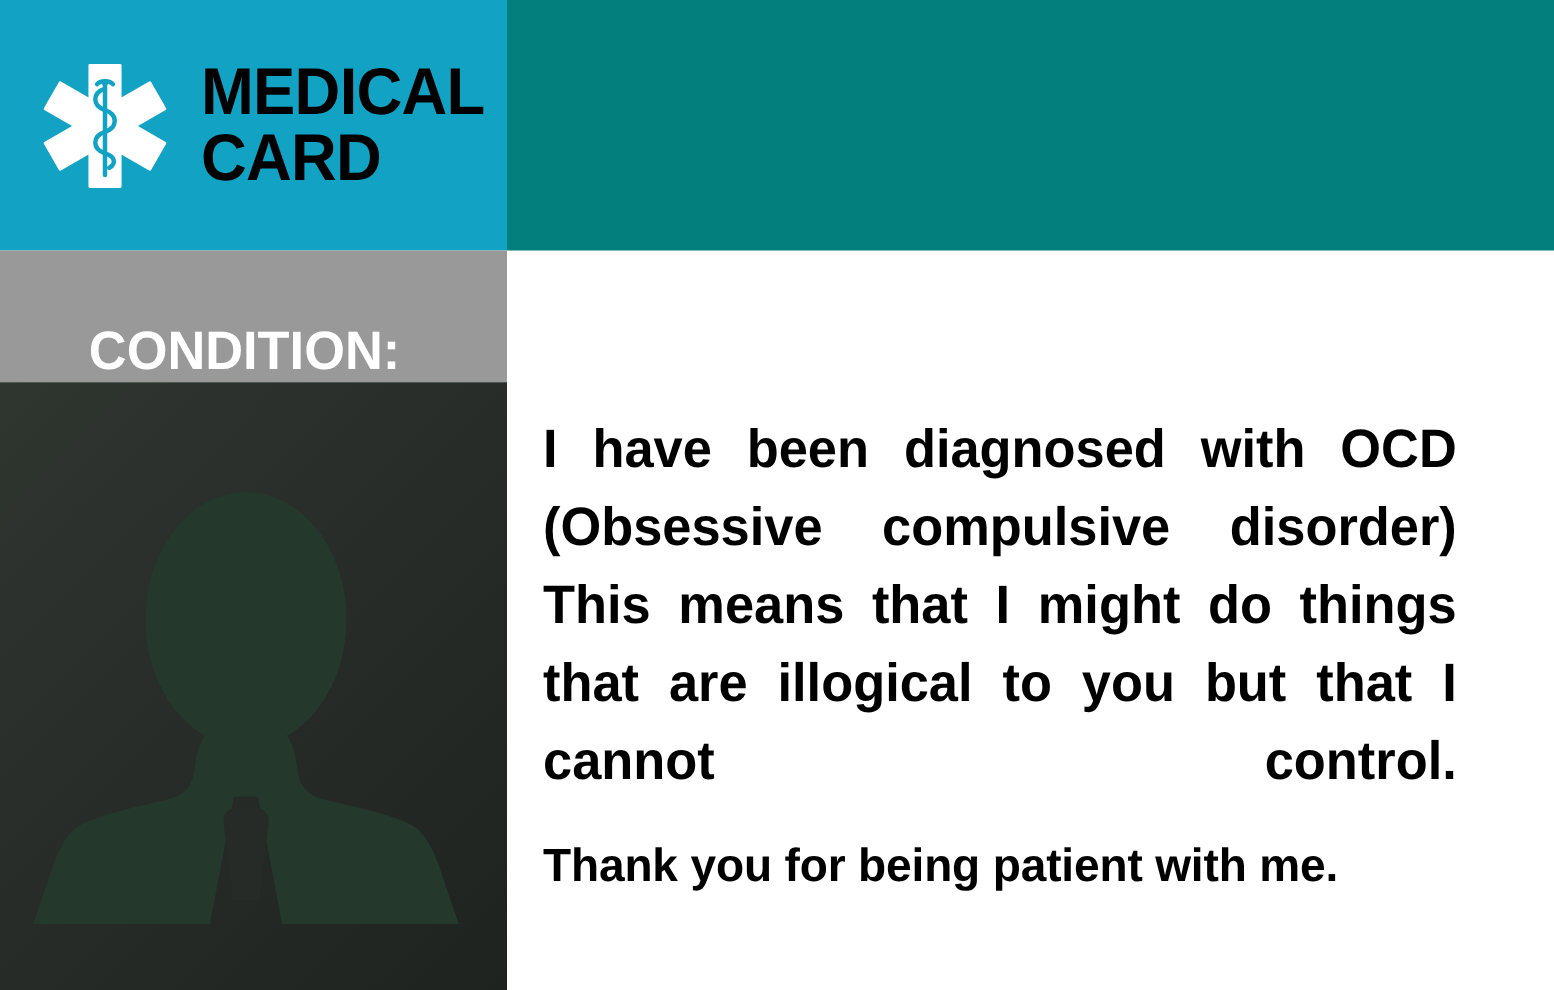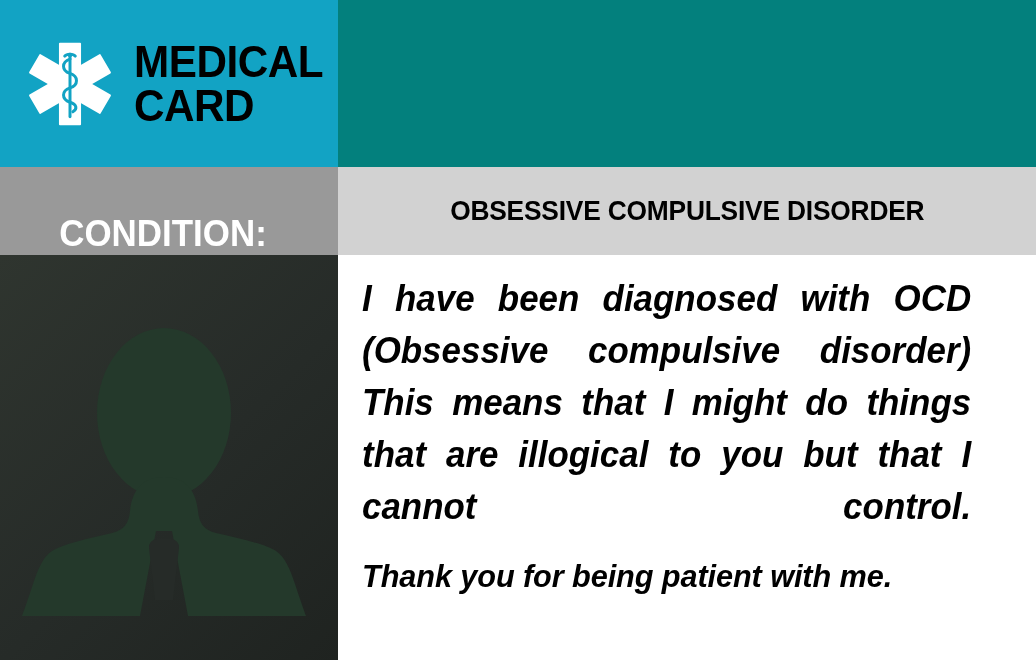--- a/index.html
+++ b/index.html
@@ -113,21 +113,20 @@
   }
 
   
   .body-row {
     position: absolute;
     left: 0;
     top: 255px;
     width: 1036px;
     height: 405px;
     display: flex;
-    font-style: italic;
   }
   .photo-pane {
     position: relative;
     width: 338px;
     height: 405px;
     background: #262b28;
     background-image: linear-gradient(135deg, #2f352f 0%, #262b28 55%, #1f2320 100%);
     overflow: hidden;
   }
   .avatar-svg {
@@ -198,23 +197,20 @@
         <span class="brand-line">MEDICAL</span>
         <span class="brand-line">CARD</span>
       </span>
     </div>
     <div class="header-accent"></div>
   </div>
 
   <div class="condition-bar">
     <div class="condition-label-cell">
       <span class="condition-label">CONDITION:</span>
-    </div>
-    <div class="condition-value-cell">
-      <span class="condition-value">OBSESSIVE COMPULSIVE DISORDER</span>
     </div>
   </div>
 
   <div class="body-row">
     <div class="photo-pane">
       <span>
         <svg class="avatar-svg" viewBox="0 0 338 405" aria-hidden="true">
           <g fill="#24392b">
             <ellipse cx="164" cy="158" rx="67" ry="85"></ellipse>
             <path d="M164 222

